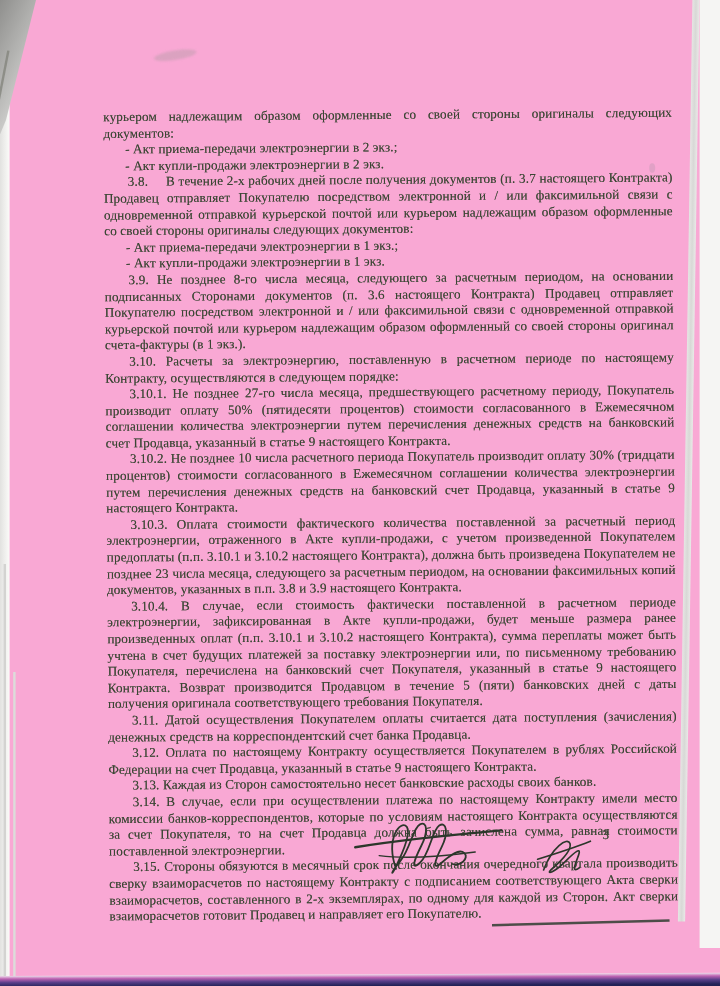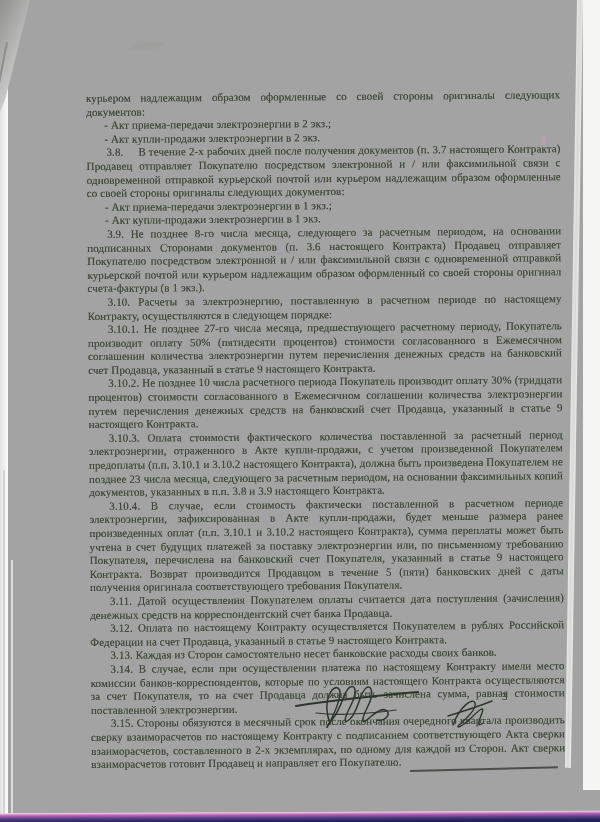--- a/index.html
+++ b/index.html
@@ -1,21 +1,21 @@
 <!DOCTYPE html>
 <html lang="ru"><head>
 <meta charset="utf-8">
 <style>
   html,body{margin:0;padding:0;}
   body{
     width:600px;height:822px;overflow:hidden;
     background:#fdfdfc;
     font-family:"Liberation Serif","DejaVu Serif",serif;
   }
-  .page-root{position:relative;width:600px;height:822px;background:#a3a3a3;}
+  .page-root{position:relative;width:600px;height:822px;background:#f9a8d4;}
 
   
   .corner-wedge{
     position:absolute;left:0;top:0;width:34px;height:112px;
     background:linear-gradient(115deg,#8f8f8d 0%,#b5b5b3 40%,#d9d9d7 75%,#efefed 100%);
     clip-path:polygon(0 0,30px 0,5px 100px,0 112px);
   }
   .corner-wedge-line{
     position:absolute;left:6px;top:42px;width:1.5px;height:58px;
     background:#7e7f76;transform:rotate(11deg);transform-origin:top left;opacity:.7;

